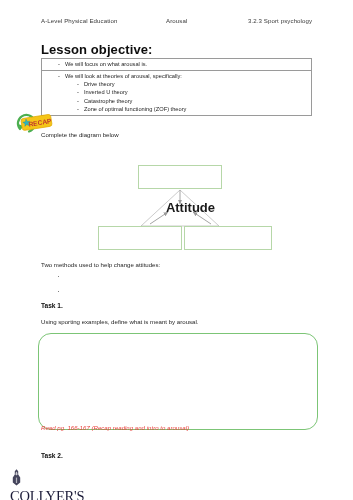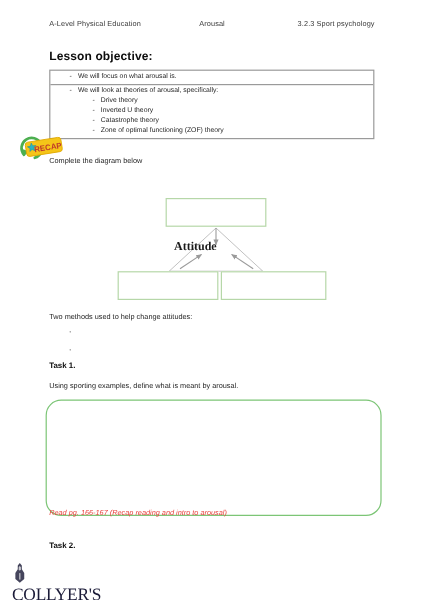--- a/index.html
+++ b/index.html
@@ -34,21 +34,21 @@
   }
   .doc-header .h-sub { width: 125px; }
   .doc-header .h-topic { width: 82px; }
   .doc-header .h-unit { flex: 1; }
 
   
   .lesson-title {
     position: absolute;
     top: 42px;
     left: 41px;
-    font-size: 10px;
+    font-size: 13px;
     font-weight: bold;
     color: #0d0d0d;
     letter-spacing: 0.1px;
   }
   .obj-table {
     position: absolute;
     top: 58px;
     left: 41px;
     width: 271px;
     border: 0.6px solid #9a9a9a;
@@ -104,24 +104,24 @@
     box-sizing: border-box;
   }
   .dbox-top  { left: 97px;  top: 5px;  width: 84px; height: 24px; }
   .dbox-bl   { left: 57px;  top: 66px; width: 84px; height: 24px; }
   .dbox-br   { left: 143px; top: 66px; width: 88px; height: 24px; }
   .attitude-label {
     position: absolute;
     left: 104px;
     top: 40px;
     width: 70px;
-    text-align: left;
-    font-family: Liberation Serif, serif;
+    text-align: right;
+    font-family: Liberation Sans, sans-serif;
     font-weight: bold;
-    font-size: 10px;
+    font-size: 13px;
     color: #1a1a1a;
   }
   .diagram svg {
     position: absolute;
     left: 0; top: 0;
     width: 271px;
     height: 95px;
   }
 
   

